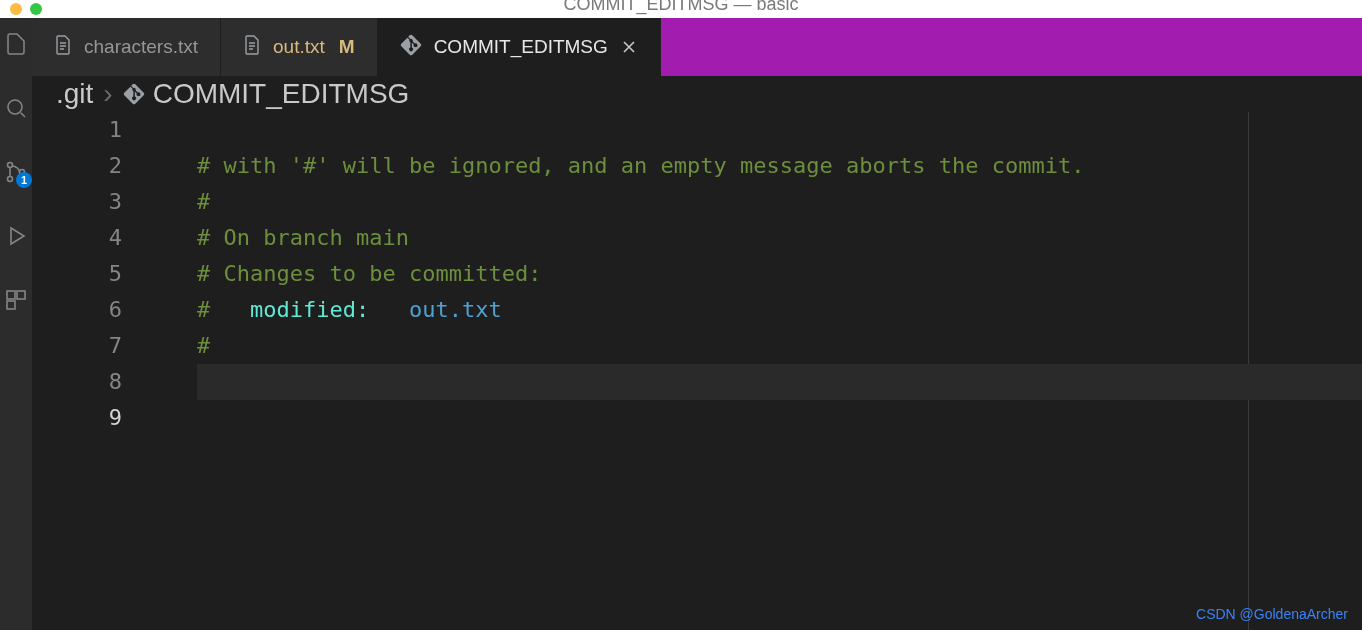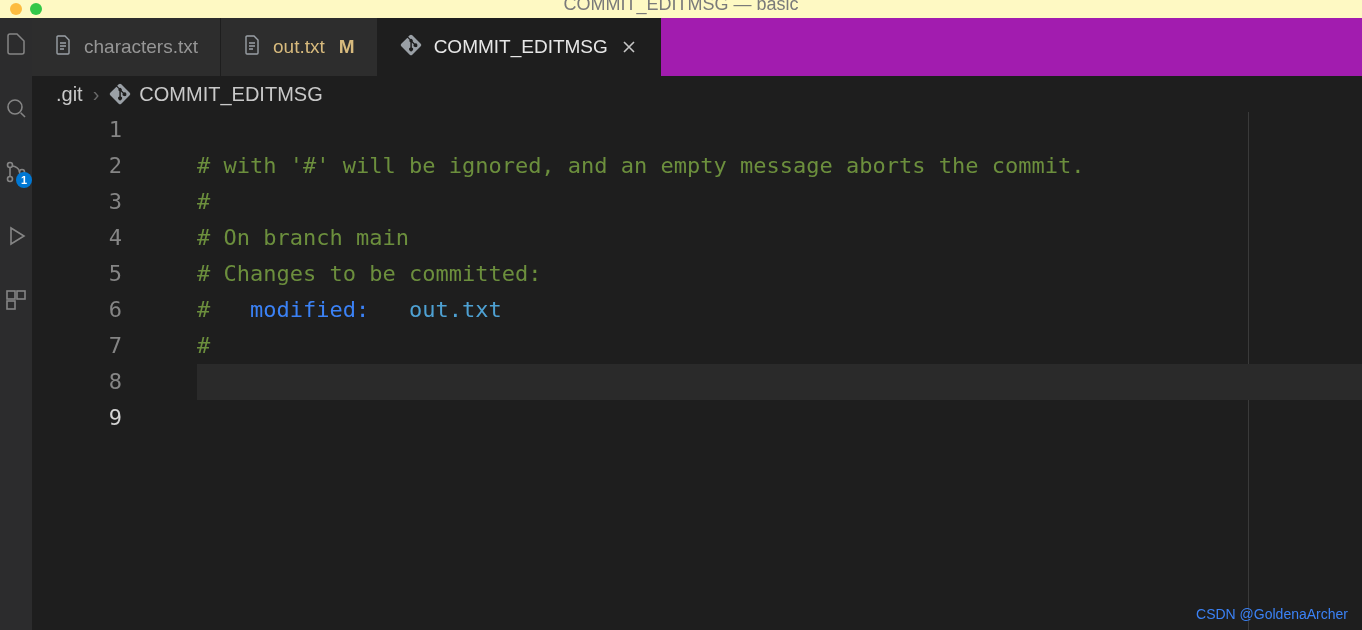--- a/index.html
+++ b/index.html
@@ -4,21 +4,21 @@
   <style>
     * { box-sizing: border-box; margin: 0; padding: 0; }
     body {
       width: 1362px; height: 630px;
       background: #1e1e1e; color: #cccccc;
       font-family: -apple-system, BlinkMacSystemFont, "Segoe UI", sans-serif;
       font-size: 14px; overflow: hidden; position: relative;
     }
 
     .titlebar {
-      height: 18px; background: #fef9c3; position: relative;
+      height: 18px; background: #ffffff; position: relative;
       display: flex; align-items: center; padding-left: 10px;
     }
     .traffic-light { width: 12px; height: 12px; border-radius: 50%; margin-right: 8px; }
     .traffic-yellow { background: #fdbc40; }
     .traffic-green { background: #33c748; }
     .titlebar-text {
       position: absolute; left: 50%; transform: translateX(-50%);
       color: #7a7a7a; font-size: 18px; top: -6px; white-space: nowrap;
     }
 
@@ -50,40 +50,40 @@
     }
     .tab.active { background: #1e1e1e; color: #e7e7e7; }
     .tab .mod { color: #d7ba7d; font-weight: 600; margin-left: 2px; }
     .tab .label.modified { color: #d7ba7d; }
     .tab-close { width: 18px; height: 18px; display: flex; align-items: center; justify-content: center; color: #9a9a9a; }
     .file-icon { width: 18px; height: 20px; flex-shrink: 0; }
     .git-icon { width: 22px; height: 22px; flex-shrink: 0; }
 
     .breadcrumb {
       height: 36px; padding: 0 24px; display: flex; align-items: center; gap: 10px;
-      color: #9b9b9b; font-size: 20px;
+      color: #9b9b9b; font-size: 28px;
     }
     .breadcrumb .sep { color: #6a6a6a; }
     .breadcrumb .crumb { display: flex; align-items: center; gap: 8px; color: #c9c9c9; }
 
     .editor {
       flex: 1; position: relative;
       font-family: Menlo, Consolas, monospace; font-size: 22px; line-height: 36px;
     }
     .gutter {
       position: absolute; left: 0; top: 0; width: 120px; text-align: right;
       color: #858585; padding-right: 30px; user-select: none;
     }
     .gutter .ln { height: 36px; }
     .gutter .ln.current { color: #d4d4d4; }
     .code { position: absolute; left: 165px; top: 0; right: 0; }
     .line { height: 36px; white-space: pre; }
     .line.cursor-line { background: #2a2a2a; }
     .cm-comment { color: #6c8f3d; }
-    .cm-keyword { color: #3b82f6; }
+    .cm-keyword { color: #5eead4; }
     .cm-file { color: #4ea1d3; }
     .ruler { position: absolute; top: 0; bottom: 0; width: 1px; background: #3a3a3a; left: 1216px; }
 
     .watermark {
       position: absolute; right: 14px; bottom: 8px;
       color: #3b82f6; font-size: 14px; pointer-events: none;
     }
   </style>
 </head>
 <body>

